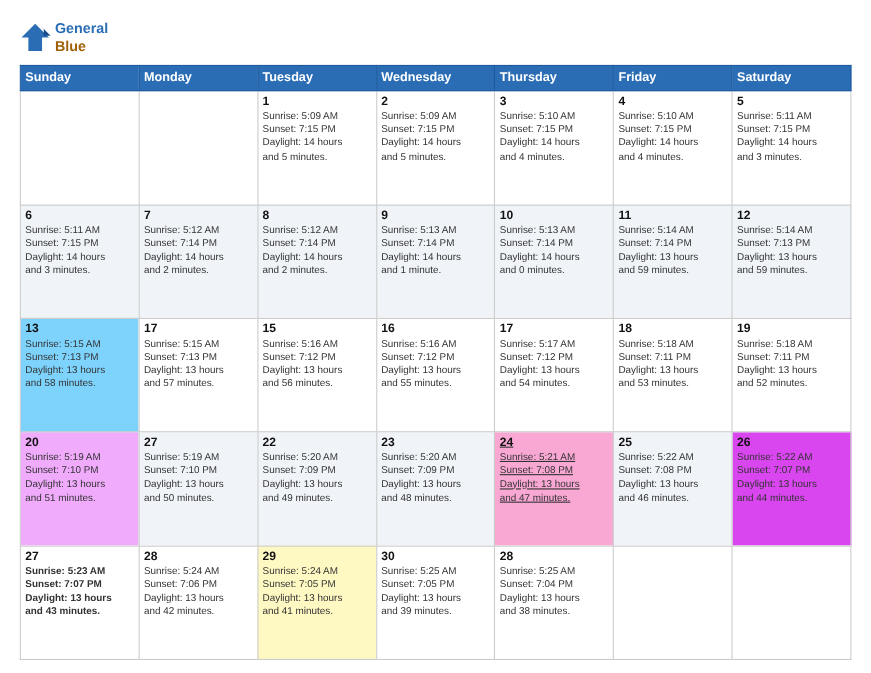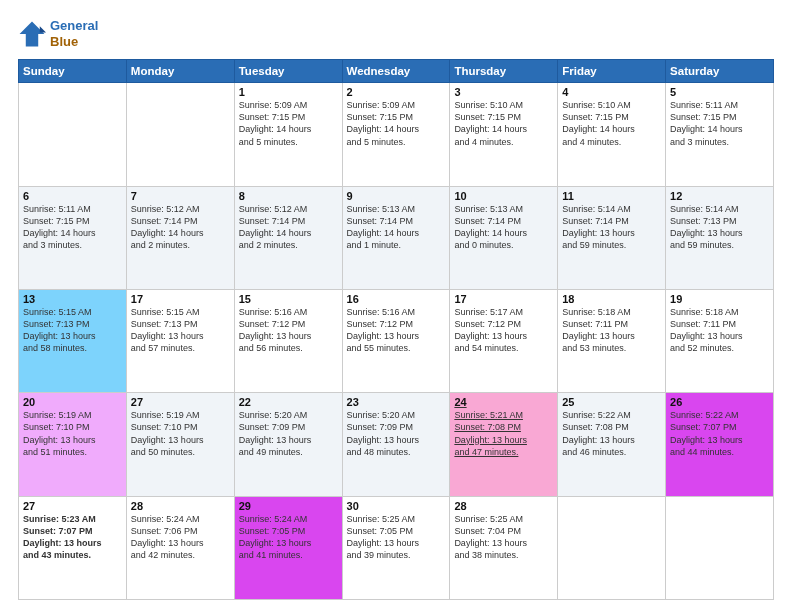--- a/index.html
+++ b/index.html
@@ -331,21 +331,21 @@
 Daylight: 13 hours
 and 43 minutes.</div>
           </td>
           <td style="background: rgb(255, 255, 255);">
             <div class="day-number">28</div>
             <div class="day-info" style="white-space: pre-line;">Sunrise: 5:24 AM
 Sunset: 7:06 PM
 Daylight: 13 hours
 and 42 minutes.</div>
           </td>
-          <td style="background: #d946ef;">
+          <td style="background: #fef9c3;">
             <div class="day-number">29</div>
             <div class="day-info" style="white-space: pre-line;">Sunrise: 5:24 AM
 Sunset: 7:05 PM
 Daylight: 13 hours
 and 41 minutes.</div>
           </td>
           <td style="background: rgb(255, 255, 255);">
             <div class="day-number">30</div>
             <div class="day-info" style="white-space: pre-line;">Sunrise: 5:25 AM
 Sunset: 7:05 PM

